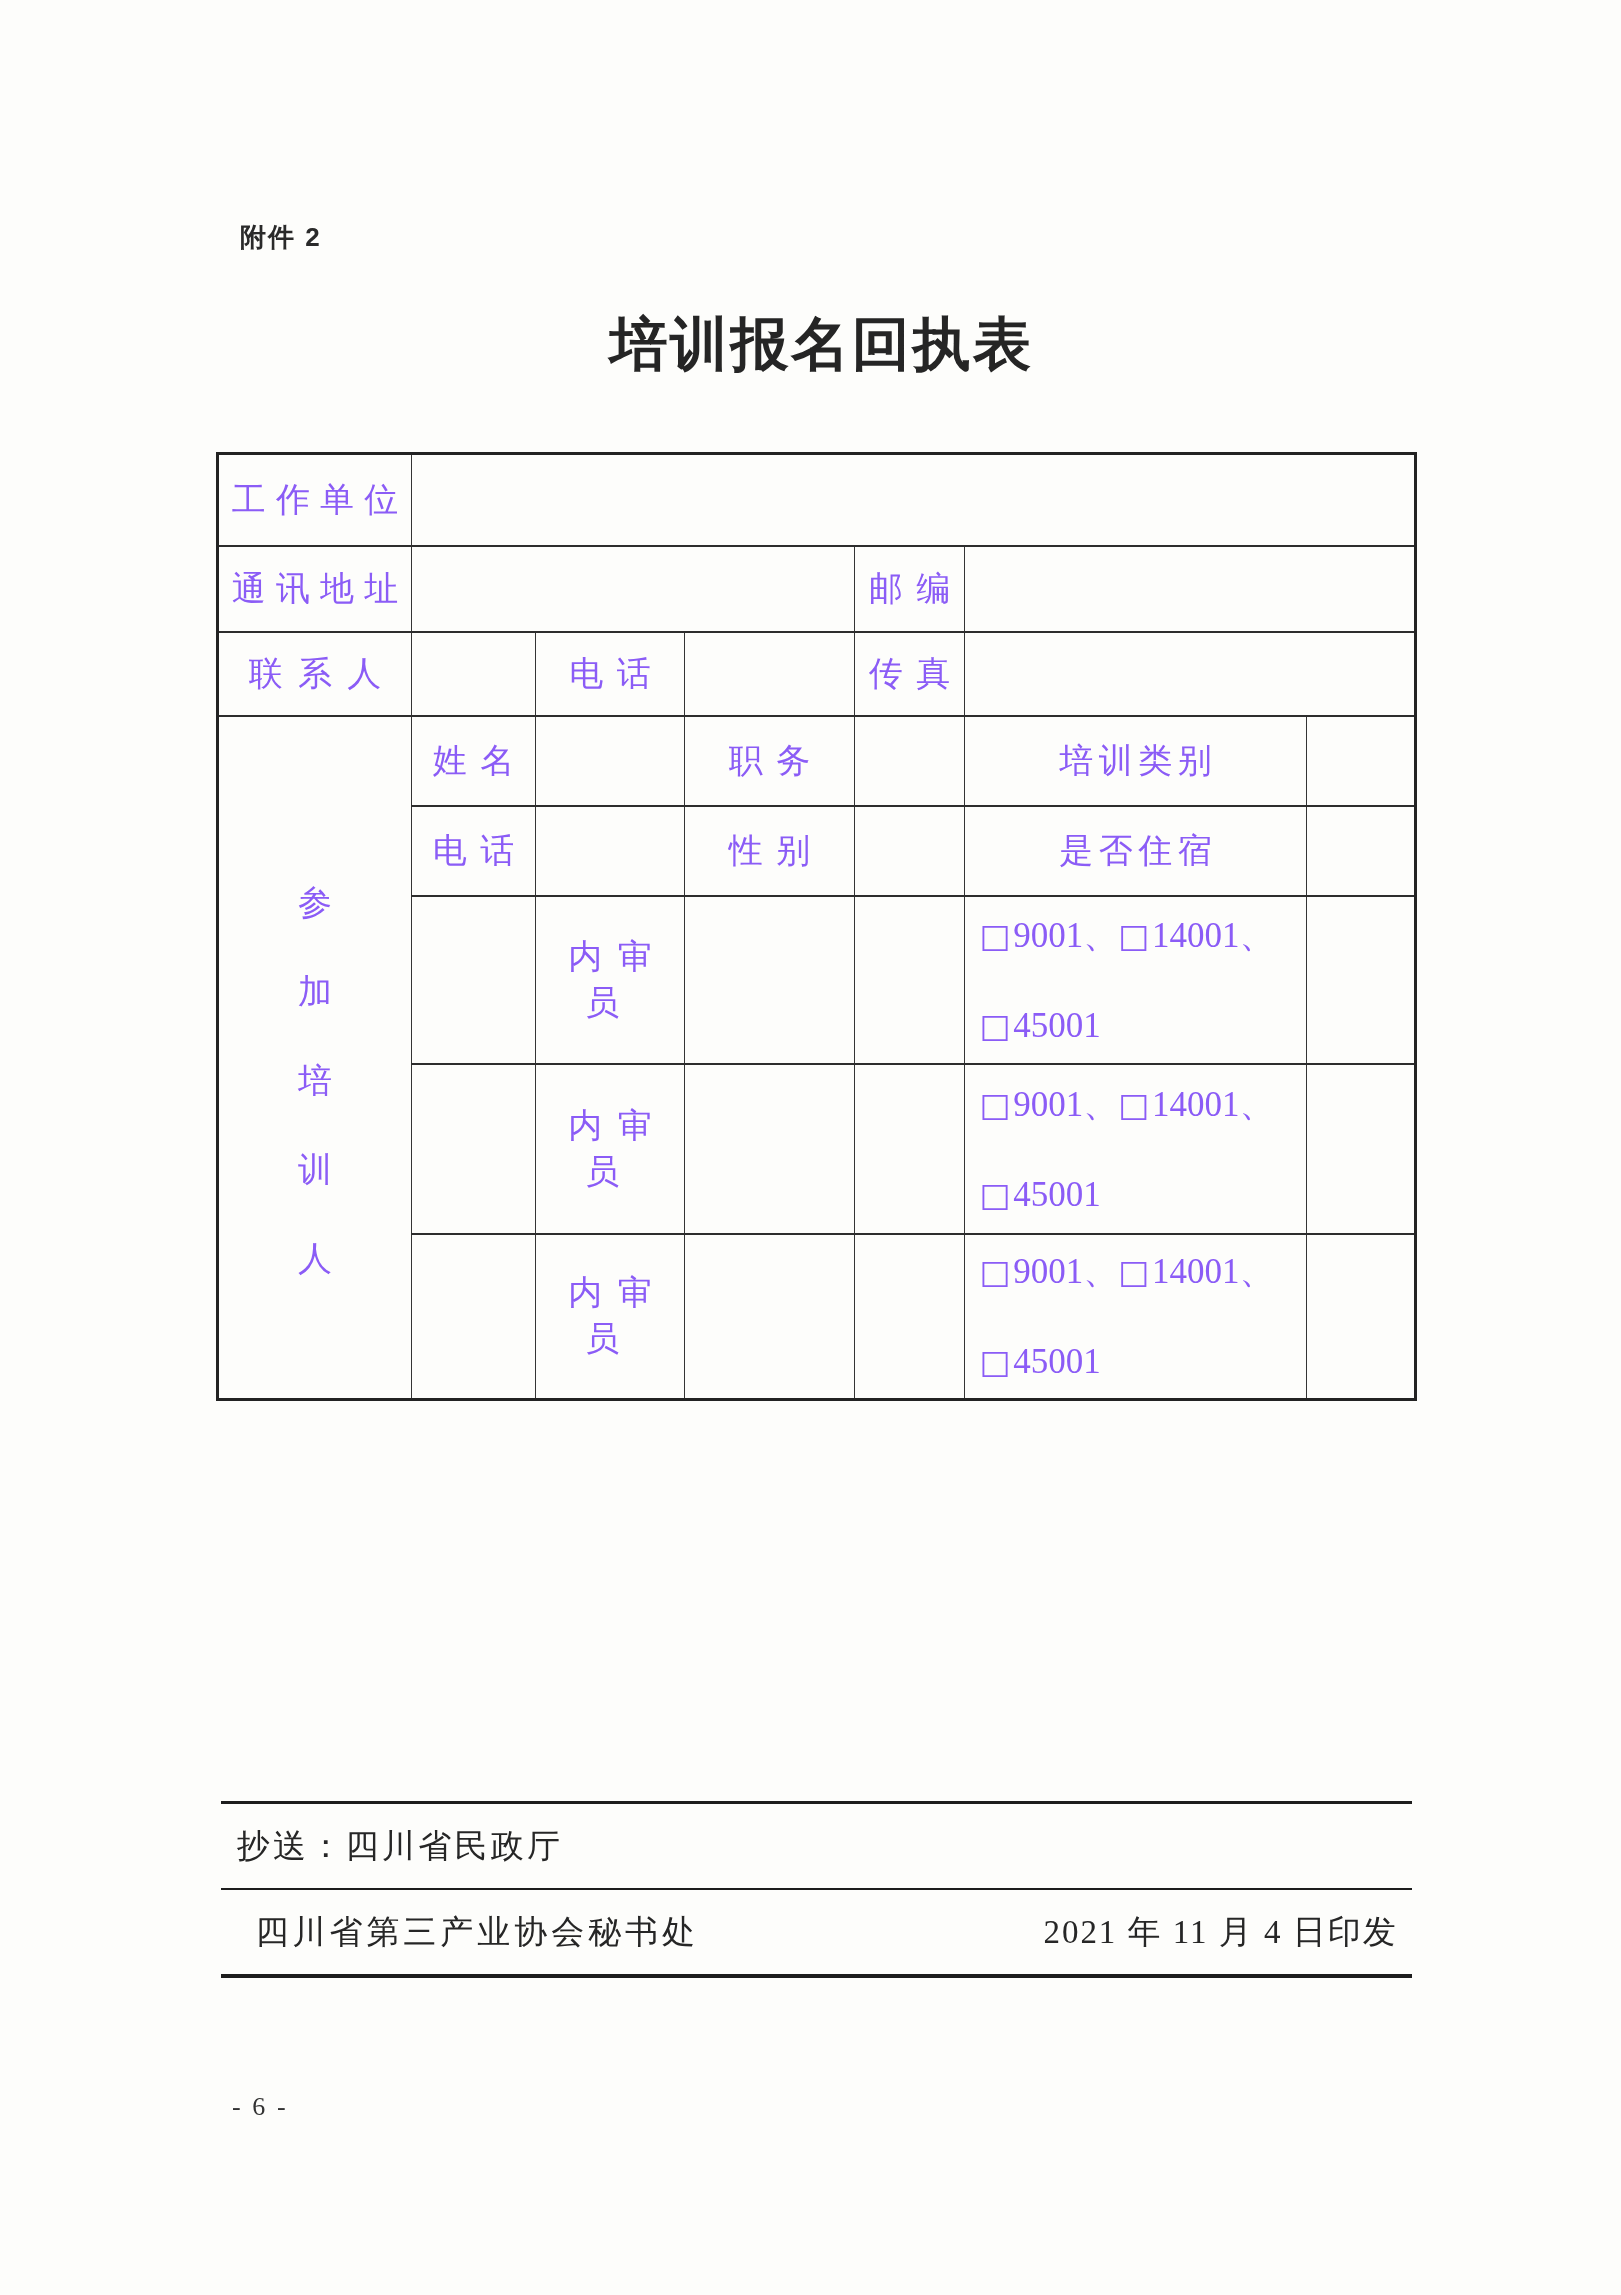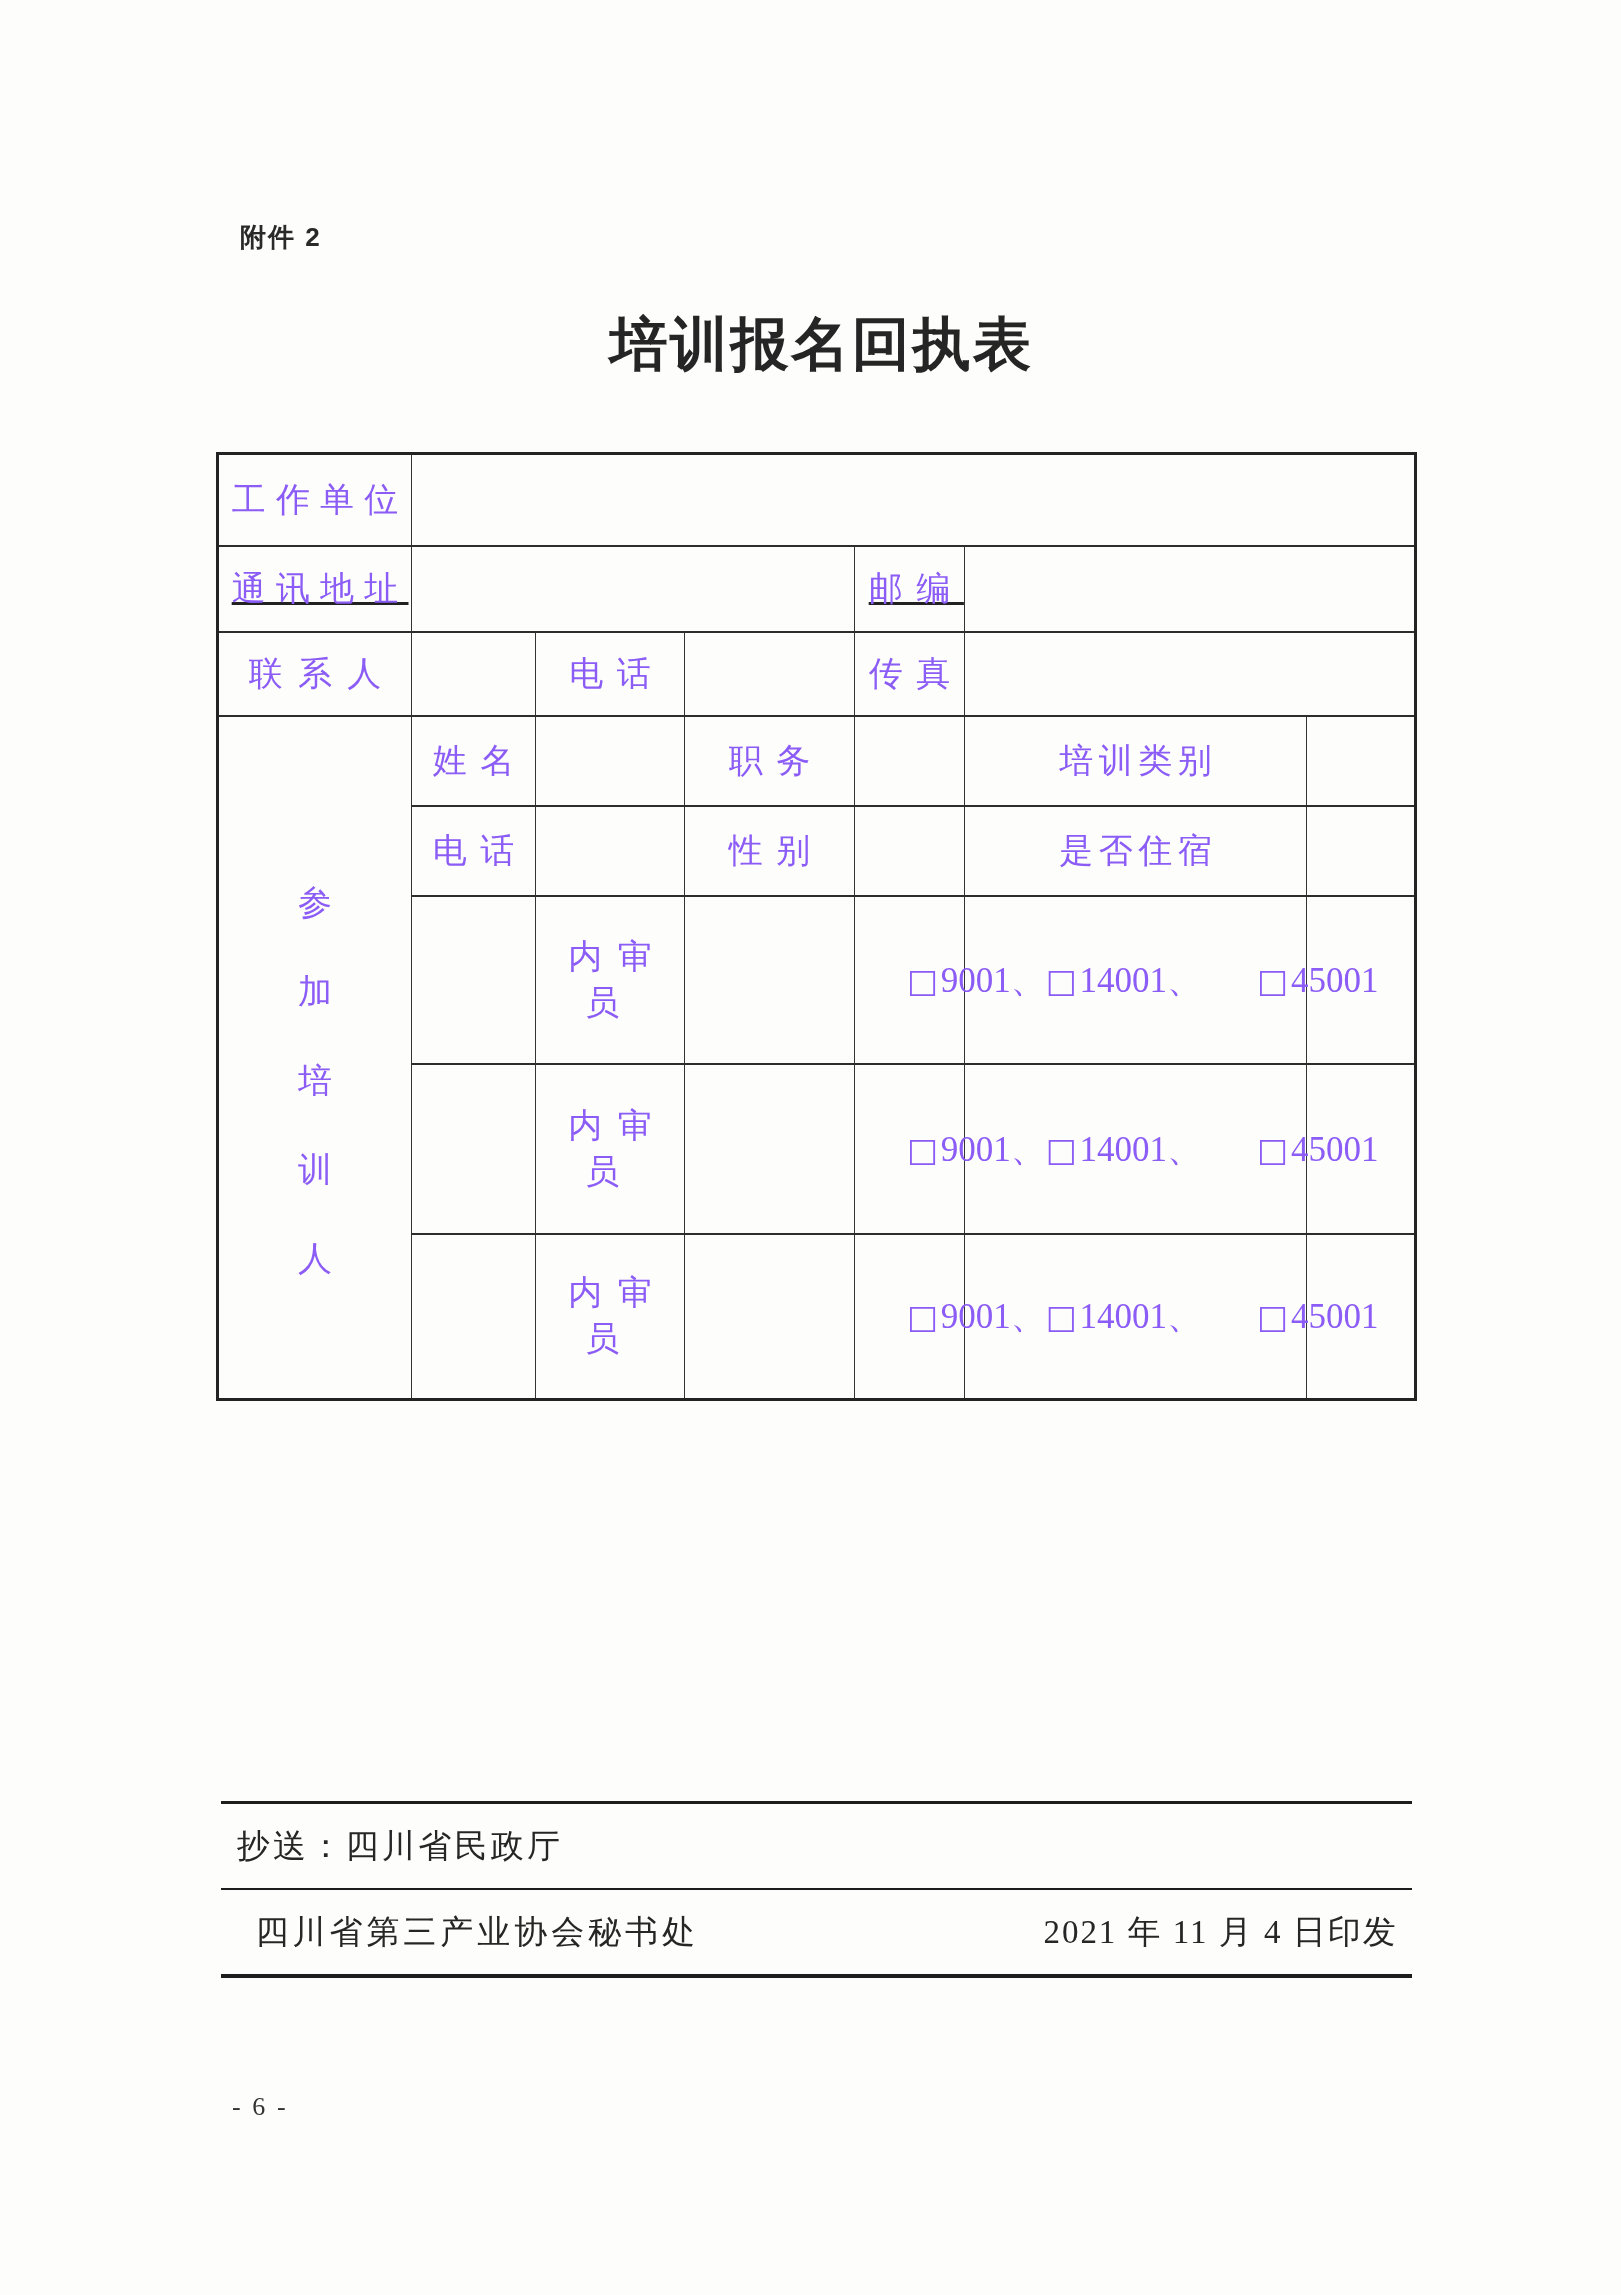--- a/index.html
+++ b/index.html
@@ -32,37 +32,37 @@
   table.form td {
     border-left: 1.3px solid #343434;
     border-right: 1.3px solid #343434;
     border-top: 2.6px solid #2d2d2d;
     border-bottom: 2.6px solid #2d2d2d;
     padding: 0;
     font-size: 34px; color: #8b5cf6;
     text-align: center; vertical-align: middle;
   }
   table.form { border: 3.3px solid #232323; }
-  tr.r1 { height: 92px; } tr.r2 { height: 86px; text-decoration: underline; } tr.r3 { height: 84px; }
+  tr.r1 { height: 92px; } tr.r2 { height: 86px; } tr.r3 { height: 84px; }
   tr.r4 { height: 89px; } tr.r5 { height: 90px; }
   tr.r6 { height: 168px; } tr.r7 { height: 169px; } tr.r8 { height: 165px; }
 
   .sp4 { letter-spacing: 0.30em; text-indent: 0.30em; }  
   .sp3 { letter-spacing: 0.45em; text-indent: 0.45em; }  
   .sp2 { letter-spacing: 0.40em; text-indent: 0.40em; }  
   .spcat { letter-spacing: 0.16em; text-indent: 0.16em; }
 
   .vert {
     display: flex; flex-direction: column;
     align-items: center; justify-content: center;
     gap: 55px; padding-top: 46px;
     font-size: 34px; line-height: 1;
   }
   .opts {
-    display: flex; flex-direction: row;
+    display: flex; flex-direction: column;
     align-items: flex-start; justify-content: center;
     gap: 55px; padding-left: 14.4px;
     font-size: 35px; line-height: 1;
     text-align: left;
   }
   .opt-line { white-space: nowrap; }
   .opt-line .box { font-family: "DejaVu Sans", sans-serif; font-size: 33px; margin-right: 2.6px; }
 
   .footer {
     position: absolute; left: 221px; top: 1801px; width: 1191px;

